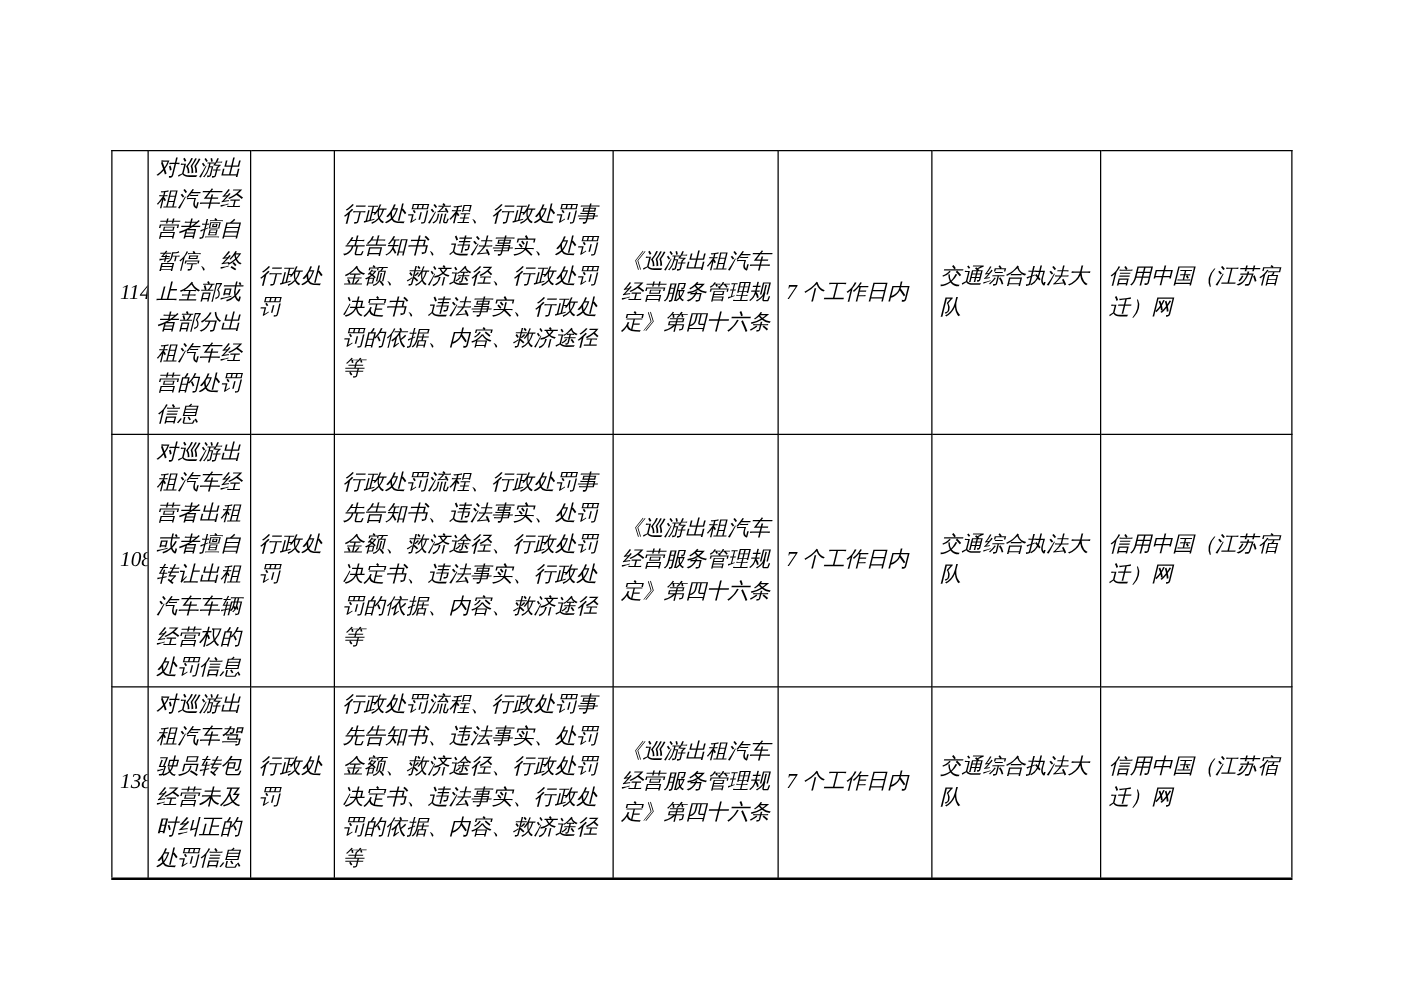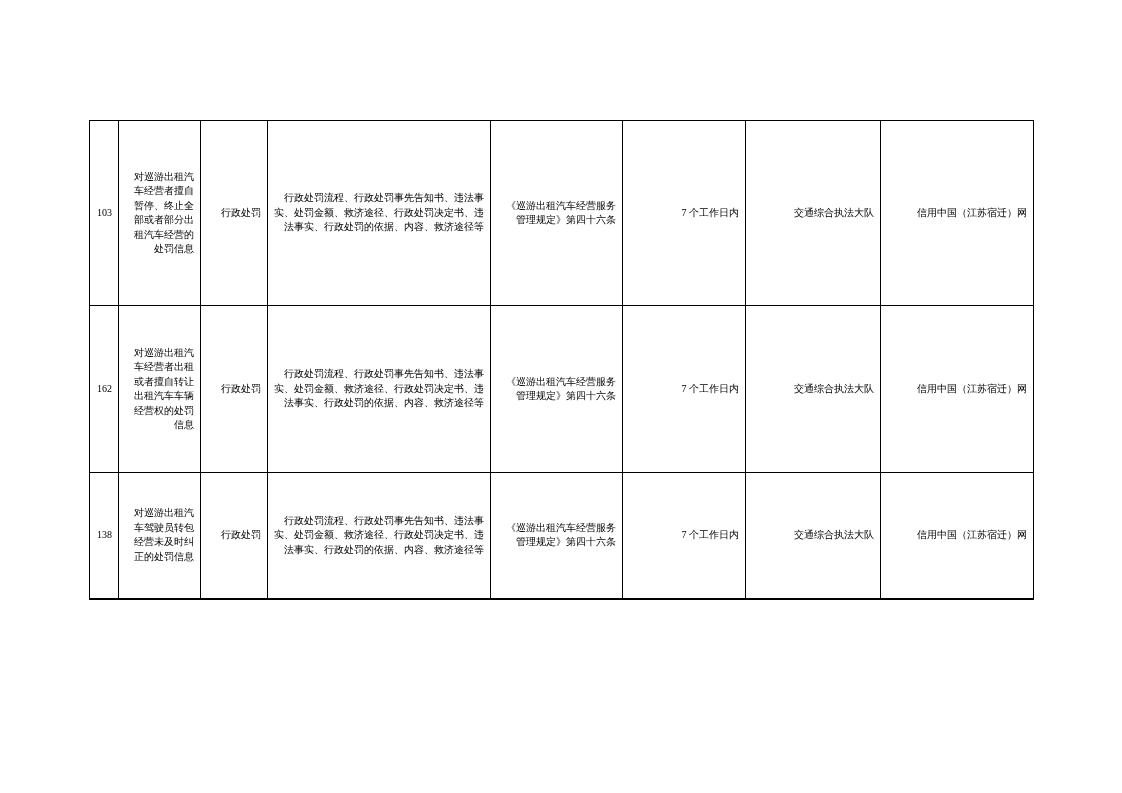--- a/index.html
+++ b/index.html
@@ -24,26 +24,27 @@
     left: 89px;
     top: 120px;
     width: 944px;
     border-collapse: collapse;
     table-layout: fixed;
     border: 1px solid #000000;
     border-bottom: 2px solid #000000;
   }
   table.doc-table td {
     border: 1px solid #000000;
-    text-align: right;
+    text-align: left;
     vertical-align: middle;
-    font-size: 10px;
+    font-size: 17px;
     line-height: 1.45;
     padding: 2px 6px;
     overflow: hidden;
+    font-style: italic;
   }
   
   col.w-seq     { width: 29px;  }
   col.w-item    { width: 82px;  }
   col.w-cat     { width: 67px;  }
   col.w-content { width: 223px; }
   col.w-basis   { width: 132px; }
   col.w-time    { width: 123px; }
   col.w-dept    { width: 135px; }
   col.w-web     { width: 153px; }
@@ -66,31 +67,31 @@
       <col class="w-item">
       <col class="w-cat">
       <col class="w-content">
       <col class="w-basis">
       <col class="w-time">
       <col class="w-dept">
       <col class="w-web">
     </colgroup>
     <tbody>
       <tr class="row-0">
-        <td class="c-seq">103</td>
+        <td class="c-seq">114</td>
         <td class="c-item">对巡游出租汽车经营者擅自暂停、终止全部或者部分出租汽车经营的处罚信息</td>
         <td class="c-cat">行政处罚</td>
         <td class="c-content">行政处罚流程、行政处罚事先告知书、违法事实、处罚金额、救济途径、行政处罚决定书、违法事实、行政处罚的依据、内容、救济途径等</td>
         <td class="c-basis">《巡游出租汽车经营服务管理规定》第四十六条</td>
         <td class="c-time">7 个工作日内</td>
         <td class="c-dept">交通综合执法大队</td>
         <td class="c-web">信用中国（江苏宿迁）网</td>
       </tr>
       <tr class="row-1">
-        <td class="c-seq">162</td>
+        <td class="c-seq">108</td>
         <td class="c-item">对巡游出租汽车经营者出租或者擅自转让出租汽车车辆经营权的处罚信息</td>
         <td class="c-cat">行政处罚</td>
         <td class="c-content">行政处罚流程、行政处罚事先告知书、违法事实、处罚金额、救济途径、行政处罚决定书、违法事实、行政处罚的依据、内容、救济途径等</td>
         <td class="c-basis">《巡游出租汽车经营服务管理规定》第四十六条</td>
         <td class="c-time">7 个工作日内</td>
         <td class="c-dept">交通综合执法大队</td>
         <td class="c-web">信用中国（江苏宿迁）网</td>
       </tr>
       <tr class="row-2">
         <td class="c-seq">138</td>

